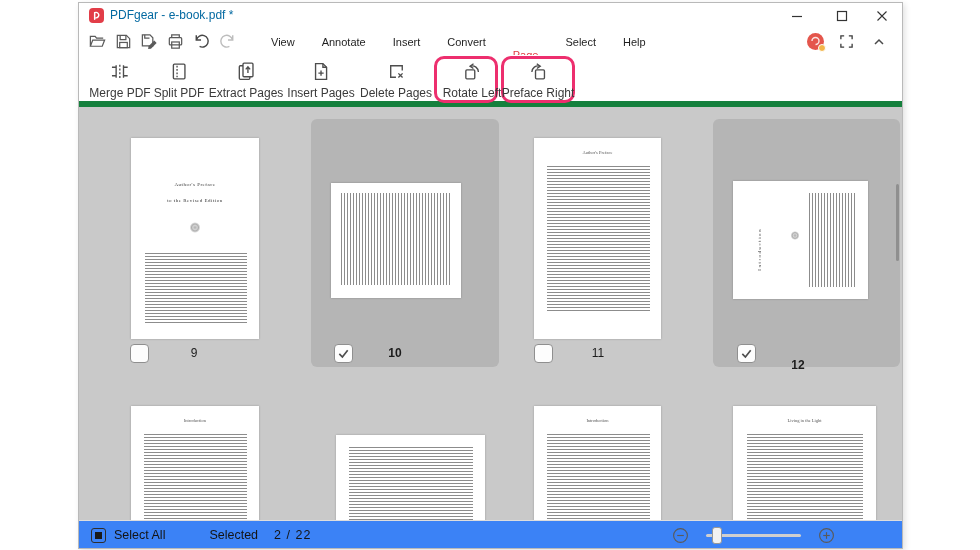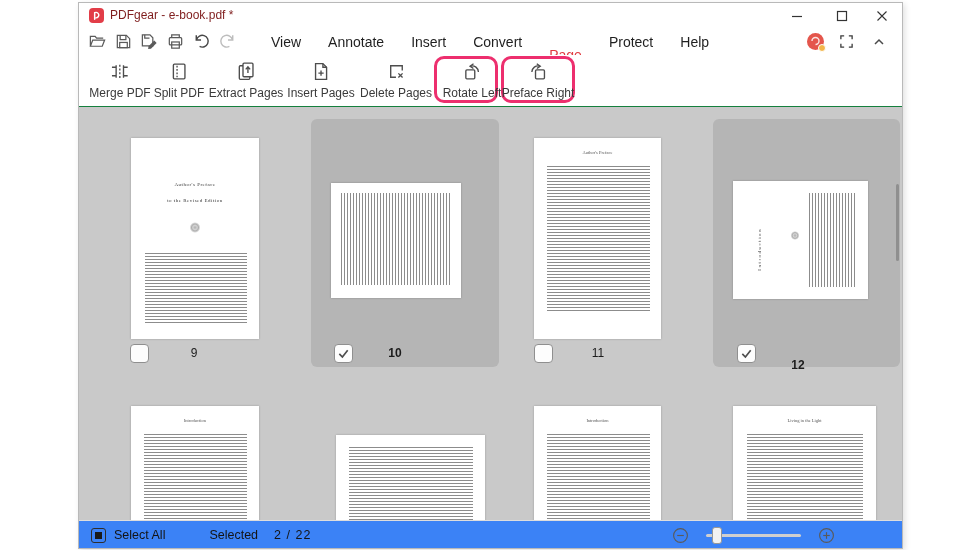--- a/index.html
+++ b/index.html
@@ -6,40 +6,40 @@
   html,body { background:#ffffff; font-family:"Liberation Sans", sans-serif; }
   .screen { position:relative; width:980px; height:550px; background:#fff; overflow:hidden; }
 
   .window { position:absolute; left:78px; top:2px; width:825px; height:547px;
             background:#fff; border:1px solid #b9b9b9; box-shadow:2px 2px 6px rgba(0,0,0,.12); overflow:hidden; }
 
   
   .titlebar { position:absolute; left:0; top:0; width:100%; height:25px; background:#fff; }
   .logo { position:absolute; left:10px; top:5px; width:15px; height:15px; border-radius:4px;
           background:var(--logo-red,#e23d48); display:flex; align-items:center; justify-content:center; }
-  .win-title { position:absolute; left:31px; top:5px; font-size:12px; color:#7f1d1d; white-space:nowrap; }
+  .win-title { position:absolute; left:31px; top:5px; font-size:12px; color:#0369a1; white-space:nowrap; }
   .winbtn { width:30px; height:25px; display:flex; align-items:center; justify-content:center; }
 
   
   .menurow { position:absolute; left:0; top:25px; width:100%; height:27px; background:#fff; }
   .quickicons { position:absolute; left:9px; top:4px; display:flex; gap:7px; }
   .qicon { width:19px; height:19px; display:flex; align-items:center; justify-content:center; }
   .tabs { position:absolute; left:192px; top:0; height:27px; display:flex; align-items:center; }
-  .tab { position:relative; margin-right:27px; font-size:14px; color:#1f1f1f; cursor:default; white-space:nowrap; }
+  .tab { position:relative; margin-right:27px; font-size:11px; color:#1f1f1f; cursor:default; white-space:nowrap; }
   .tab.active { color:var(--tab-red,#e03a40);margin-top:27px; }
   .tab.active::after { content:""; position:absolute; left:-2px; right:-2px; bottom:-6px; height:2px;
                        background:var(--tab-red,#e03a40); border-radius:1px; }
   .righticons { position:absolute; right:14px; top:0; height:27px; display:flex; align-items:center; gap:13px; }
   .avatar { position:relative; width:17px; height:17px; border-radius:50%; background:#e4564c; }
   .avatar-badge { position:absolute; right:-2px; bottom:-2px; width:8px; height:8px; border-radius:50%;
                   background:#f3b64a; border:1px solid #fff; }
 
   
   .toolsrow { position:absolute; left:0; top:52px; width:100%; height:52px; background:#fff;
-              border-bottom:1px solid #15803d; }
+              border-bottom:6px solid #15803d; }
   .tool { position:absolute; top:6px; transform:translateX(-50%); text-align:center; white-space:nowrap; }
   .ticon { display:block; height:22px; }
   .tlabel { display:block; margin-top:3px; font-size:12px; color:#3a3a3a; }
   .hlbox { position:absolute; top:1px; height:47px; border:3.5px solid var(--hl,#ed2f6e); border-radius:10px; }
 
   
   .content { position:absolute; left:0; top:104px; width:823px; height:413px;
              background:var(--content-bg,#c9c9c9); overflow:hidden; }
   .selpanel { position:absolute; background:var(--sel-bg,#b5b5b5); border-radius:6px; }
   .page { position:absolute; background:#fff; box-shadow:0 0 2px rgba(0,0,0,.25); overflow:hidden; }
@@ -144,21 +144,21 @@
             </svg>
         </span>
       </div>
 
       <nav class="tabs">
         <span class="tab">View</span>
         <span class="tab">Annotate</span>
         <span class="tab">Insert</span>
         <span class="tab">Convert</span>
         <span class="tab active">Page</span>
-        <span class="tab">Protect</span>
+        <span class="tab">Select</span>
         <span class="tab">Help</span>
       </nav>
 
       <div class="righticons">
         <span class="avatar">
           <svg width="17" height="17" viewBox="0 0 17 17" fill="none" stroke="#ffffff" stroke-width="1.4" style="position:absolute;left:0;top:0;">
               <path d="M5 8 a3.5 3.5 0 1 1 3.5 3.5" opacity=".85"></path>
             </svg>
           <span class="avatar-badge"></span>
         </span>

